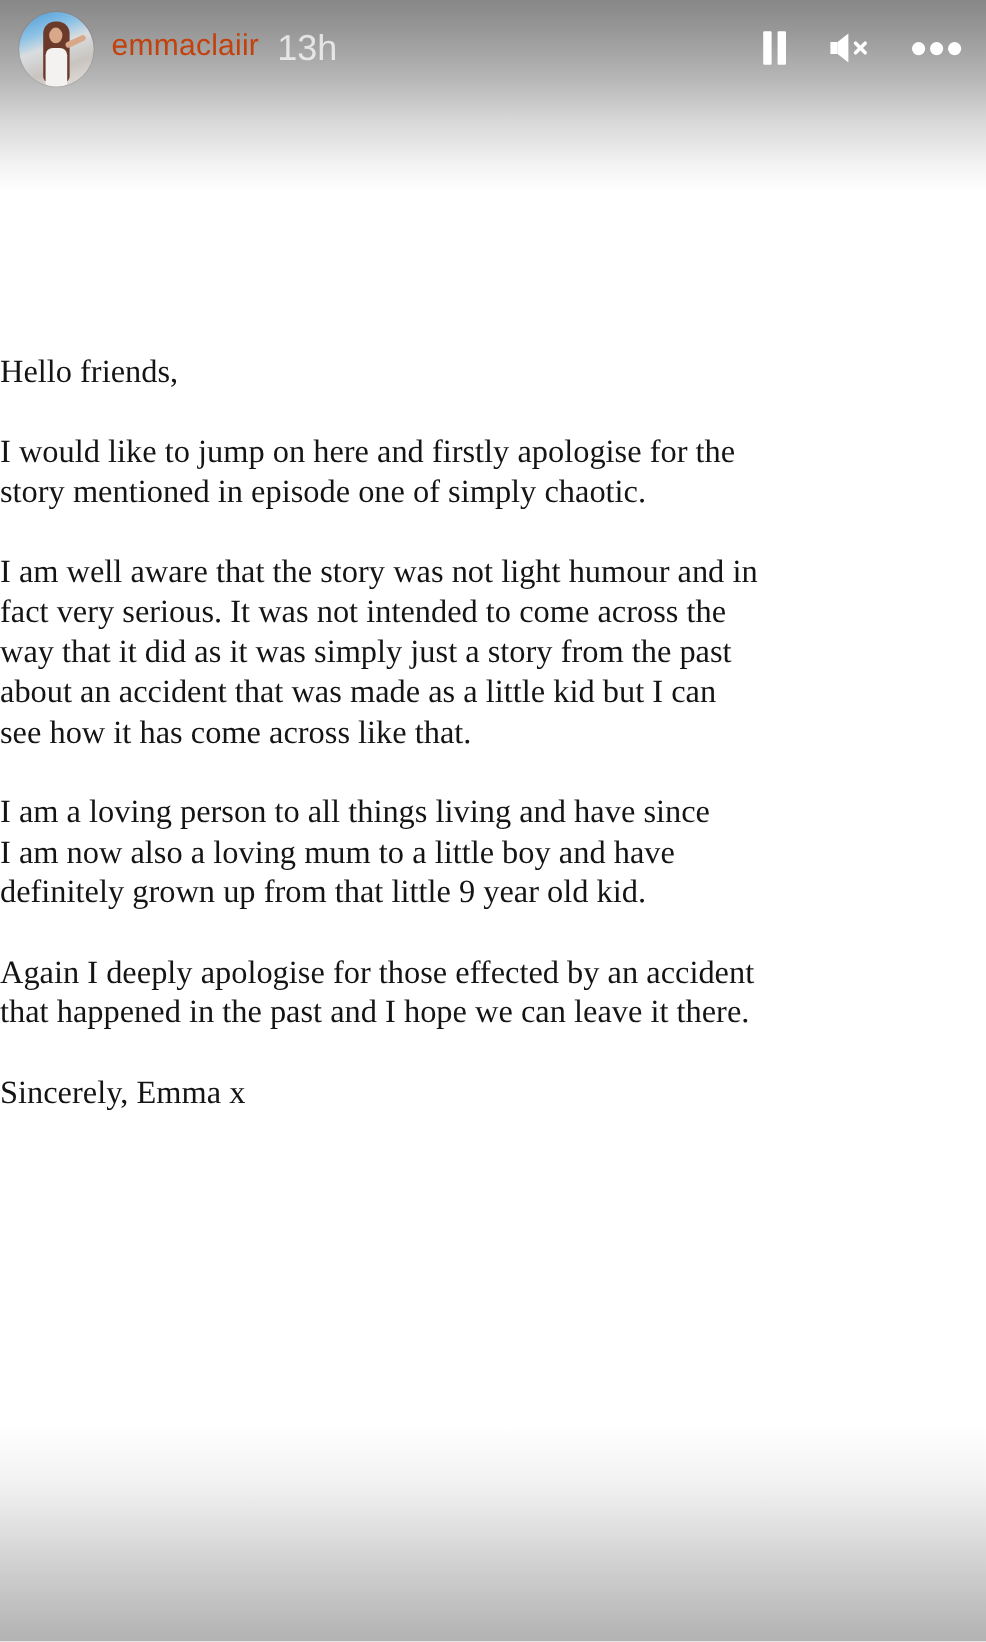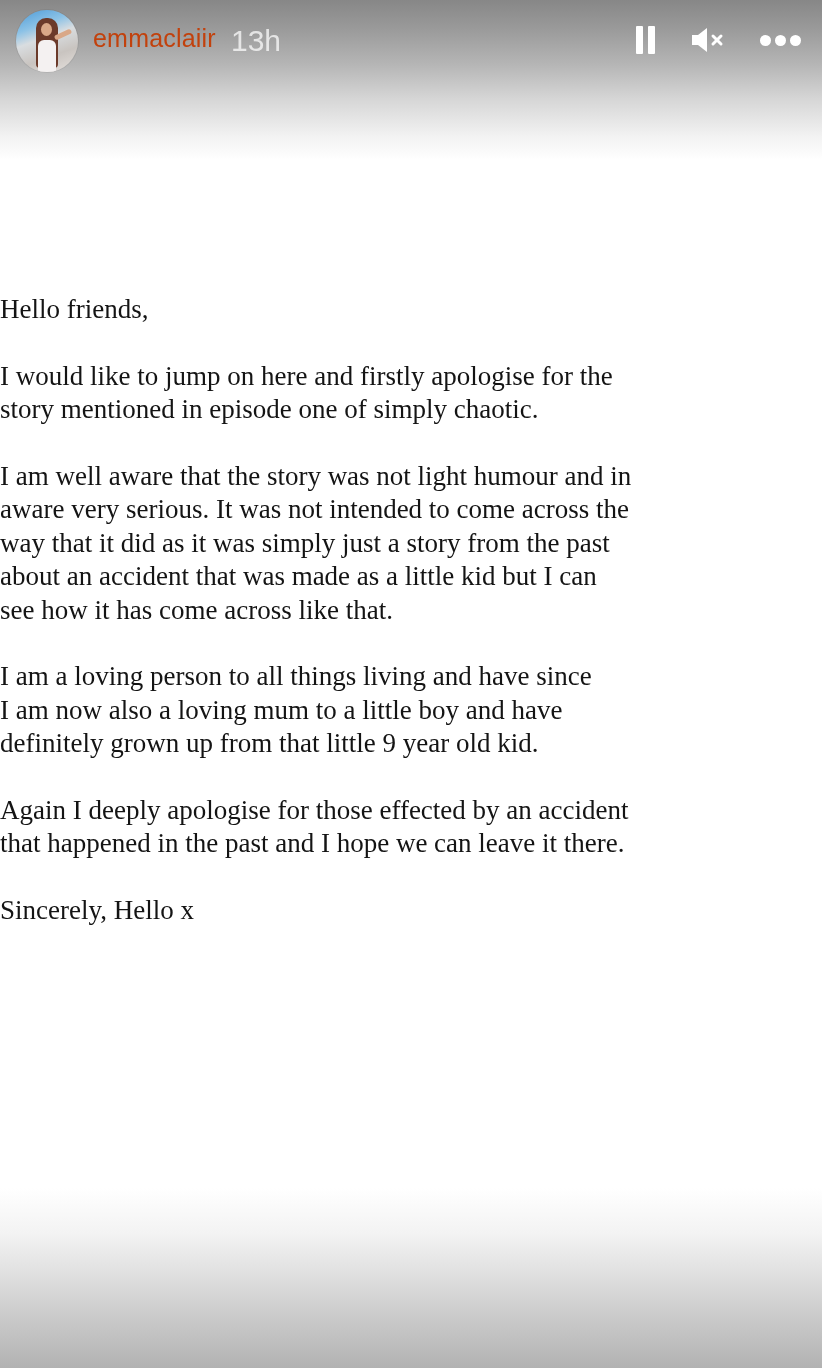--- a/index.html
+++ b/index.html
@@ -194,37 +194,37 @@
       <span class="line">Hello friends,</span>
     </p>
 
     <p>
       <span class="line">I would like to jump on here and firstly apologise for the</span>
       <span class="line">story mentioned in episode one of simply chaotic.</span>
     </p>
 
     <p>
       <span class="line">I am well aware that the story was not light humour and in</span>
-      <span class="line">aware very serious. It was not intended to come across the</span>
+      <span class="line">fact very serious. It was not intended to come across the</span>
       <span class="line">way that it did as it was simply just a story from the past</span>
       <span class="line">about an accident that was made as a little kid but I can</span>
       <span class="line">see how it has come across like that.</span>
     </p>
 
 
     <p>
       <span class="line">I am a loving person to all things living and have since</span>
       <span class="line">I am now also a loving mum to a little boy and have</span>
       <span class="line">definitely grown up from that little 9 year old kid.</span>
     </p>
 
     <p>
       <span class="line">Again I deeply apologise for those effected by an accident</span>
       <span class="line">that happened in the past and I hope we can leave it there.</span>
     </p>
 
     <p>
-      <span class="line">Sincerely, Hello x</span>
+      <span class="line">Sincerely, Emma x</span>
     </p>
   </div>
 
   <div class="bottom-shade"></div>
 </div>
 
 </body></html>

